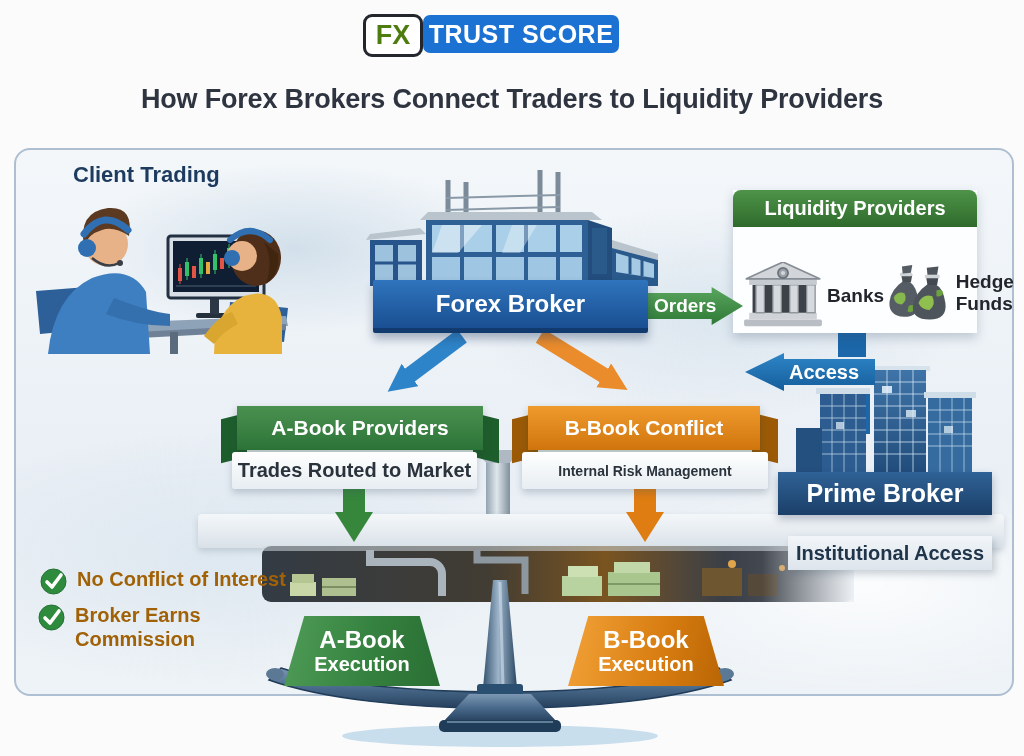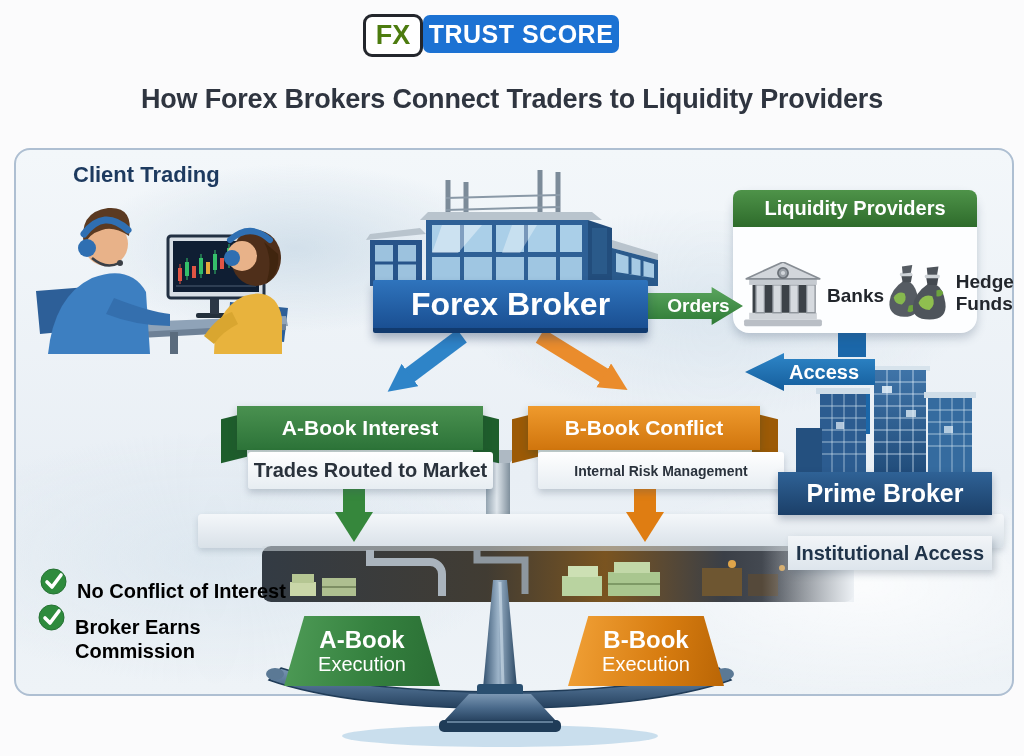--- a/index.html
+++ b/index.html
@@ -26,34 +26,34 @@
            radial-gradient(ellipse 360px 150px at 70% 30%,rgba(196,214,228,.45),transparent 70%),
            radial-gradient(ellipse 420px 180px at 20% 75%,rgba(208,223,234,.5),transparent 70%),
            radial-gradient(ellipse 380px 160px at 85% 80%,rgba(255,255,255,.8),transparent 70%);}
 
   .client-label{left:65px;top:162px;font-size:22px;font-weight:800;color:#1d3a5f;margin-left:8px;}
 
   
   .forex-banner{left:373px;top:280px;width:275px;height:48px;z-index:6;
       background:linear-gradient(180deg,#2f74bd,#1a4f92);border-bottom:5px solid #113a6e;
       border-radius:2px;display:flex;align-items:center;justify-content:center;
-      font-size:32px;font-weight:700;color:#fff;box-shadow:0 6px 10px rgba(25,50,90,.35);}
+      font-size:24px;font-weight:700;color:#fff;box-shadow:0 6px 10px rgba(25,50,90,.35);}
   .orders-arrow{left:645px;top:287px;width:98px;height:38px;z-index:6;
       clip-path:polygon(0 16%,68% 16%,68% 0,100% 50%,68% 100%,68% 84%,0 84%);
       background:linear-gradient(180deg,#5aa55e,#2e7a35);display:flex;align-items:center;
-      padding-left:9px;box-sizing:border-box;font-size:19px;font-weight:700;color:#fff;justify-content:center;}
+      padding-left:9px;box-sizing:border-box;font-size:19px;font-weight:700;color:#fff;}
   .access-arrow{left:745px;top:353px;width:130px;height:38px;z-index:6;
       clip-path:polygon(0 50%,30% 0,30% 16%,100% 16%,100% 84%,30% 84%,30% 100%);
       background:linear-gradient(180deg,#2e86c8,#155d9b);display:flex;align-items:center;
       justify-content:center;padding-left:28px;box-sizing:border-box;
       font-size:20px;font-weight:700;color:#fff;}
   .stub1{left:838px;top:330px;width:28px;height:27px;background:#1b67a9;z-index:3;}
   .stub2{left:846px;top:388px;width:24px;height:46px;background:#1b67a9;z-index:3;}
 
-  .liq-box{left:733px;top:190px;width:244px;height:143px;background:#fdfeff;border-radius:16px;
+  .liq-box{left:733px;top:190px;width:244px;height:143px;background:#fdfeff;border-radius:0;
       box-shadow:0 5px 10px rgba(50,70,100,.25);z-index:5;}
   .liq-header{left:0;top:0;width:244px;height:37px;border-radius:8px 8px 0 0;
       background:linear-gradient(180deg,#4e9349,#2e6b2b);display:flex;align-items:center;
       justify-content:center;font-size:20px;font-weight:700;color:#fff;}
   .liq-figs{left:0;top:37px;width:244px;height:106px;display:flex;align-items:flex-end;
       justify-content:space-around;padding:0 6px 5px 6px;box-sizing:border-box;}
   .liq-fig{display:flex;align-items:center;}
   .liq-cap{font-size:19px;font-weight:600;color:#22262c;margin-top:2px;}
 
   .prime-banner{left:778px;top:472px;width:214px;height:43px;z-index:6;
@@ -69,43 +69,43 @@
       font-size:21px;font-weight:700;color:#fff;height:44px;box-shadow:0 4px 8px rgba(40,70,50,.3);}
   .ribbon-a{left:237px;top:406px;width:246px;background:linear-gradient(180deg,#4a9150,#2c7338);}
   .ribbon-b{left:528px;top:406px;width:232px;background:linear-gradient(180deg,#ef9a2d,#d0750d);}
   .wing{z-index:4;width:26px;height:44px;top:416px;}
   .wing-al{left:221px;background:#1e5e2c;transform:skewY(-14deg);}
   .wing-ar{left:473px;background:#1e5e2c;transform:skewY(14deg);}
   .wing-bl{left:512px;background:#9c5a06;transform:skewY(-14deg);}
   .wing-br{left:752px;background:#9c5a06;transform:skewY(14deg);}
   .subbox{z-index:5;height:37px;background:linear-gradient(180deg,#ffffff,#e7edf2);border-radius:3px;
       display:flex;align-items:center;justify-content:center;color:#2a323c;font-weight:600;
-      box-shadow:0 4px 7px rgba(60,80,100,.25);margin-left:16px;}
+      box-shadow:0 4px 7px rgba(60,80,100,.25);}
   .sub-a{left:232px;top:452px;width:245px;font-size:20px;}
   .sub-b{left:522px;top:452px;width:246px;font-size:14px;}
 
   .stem{left:486px;top:452px;width:24px;height:132px;z-index:1;
       background:linear-gradient(90deg,#93a3b0,#dfe6ec 45%,#7f8f9c);}
   .stem-cap{left:474px;top:450px;width:48px;height:13px;background:#aeb9c3;z-index:1;
       clip-path:polygon(0 0,100% 0,74% 100%,26% 100%);}
   .lightbar{left:198px;top:514px;width:806px;height:34px;z-index:2;border-radius:4px;
       background:linear-gradient(180deg,#f4f7fa,#d9e1e8);box-shadow:0 3px 6px rgba(60,80,100,.2);}
 
   
   .check-item{z-index:6;display:flex;align-items:flex-start;gap:10px;}
-  .check-text{font-size:20px;font-weight:600;color:#000000;line-height:1.18;margin-top:12px;}
+  .check-text{font-size:20px;font-weight:600;color:#a16207;line-height:1.18;}
   .chk1{left:40px;top:568px;}
   .chk2{left:38px;top:604px;}
   .chk2 .check-text{max-width:150px;}
 
   
   .block{z-index:8;display:flex;flex-direction:column;align-items:center;justify-content:center;
       width:156px;height:70px;top:616px;color:#fff;clip-path:polygon(13% 0,87% 0,100% 100%,0 100%);}
   .block .l1{font-size:24px;font-weight:800;line-height:1.05;}
-  .block .l2{font-size:20px;font-weight:400;line-height:1.1;}
+  .block .l2{font-size:20px;font-weight:700;line-height:1.1;}
   .block-a{left:284px;background:linear-gradient(100deg,#4f9c57 0%,#35813f 55%,#2a6e34 100%);}
   .block-b{left:568px;background:linear-gradient(100deg,#f2a238 0%,#d77c10 60%,#b96505 100%);align-items:center;}
 
   .z2{z-index:2}.z3{z-index:3}.z4{z-index:4}.z7{z-index:7}
 </style>
 </head>
 <body>
 
 <div id="stage">
 
@@ -375,21 +375,21 @@
   <div class="abs prime-banner">
       <span>Prime Broker</span>
     </div>
   <div class="abs prime-sub">
       <span>Institutional Access</span>
     </div>
 
   <div class="abs wing wing-al"></div>
   <div class="abs wing wing-ar"></div>
   <div class="abs ribbon ribbon-a">
-      <span>A-Book Interest</span>
+      <span>A-Book Providers</span>
     </div>
   <div class="abs subbox sub-a">
       <span>Trades Routed to Market</span>
     </div>
 
   <div class="abs wing wing-bl"></div>
   <div class="abs wing wing-br"></div>
   <div class="abs ribbon ribbon-b">
       <span>B-Book Conflict</span>
     </div>

